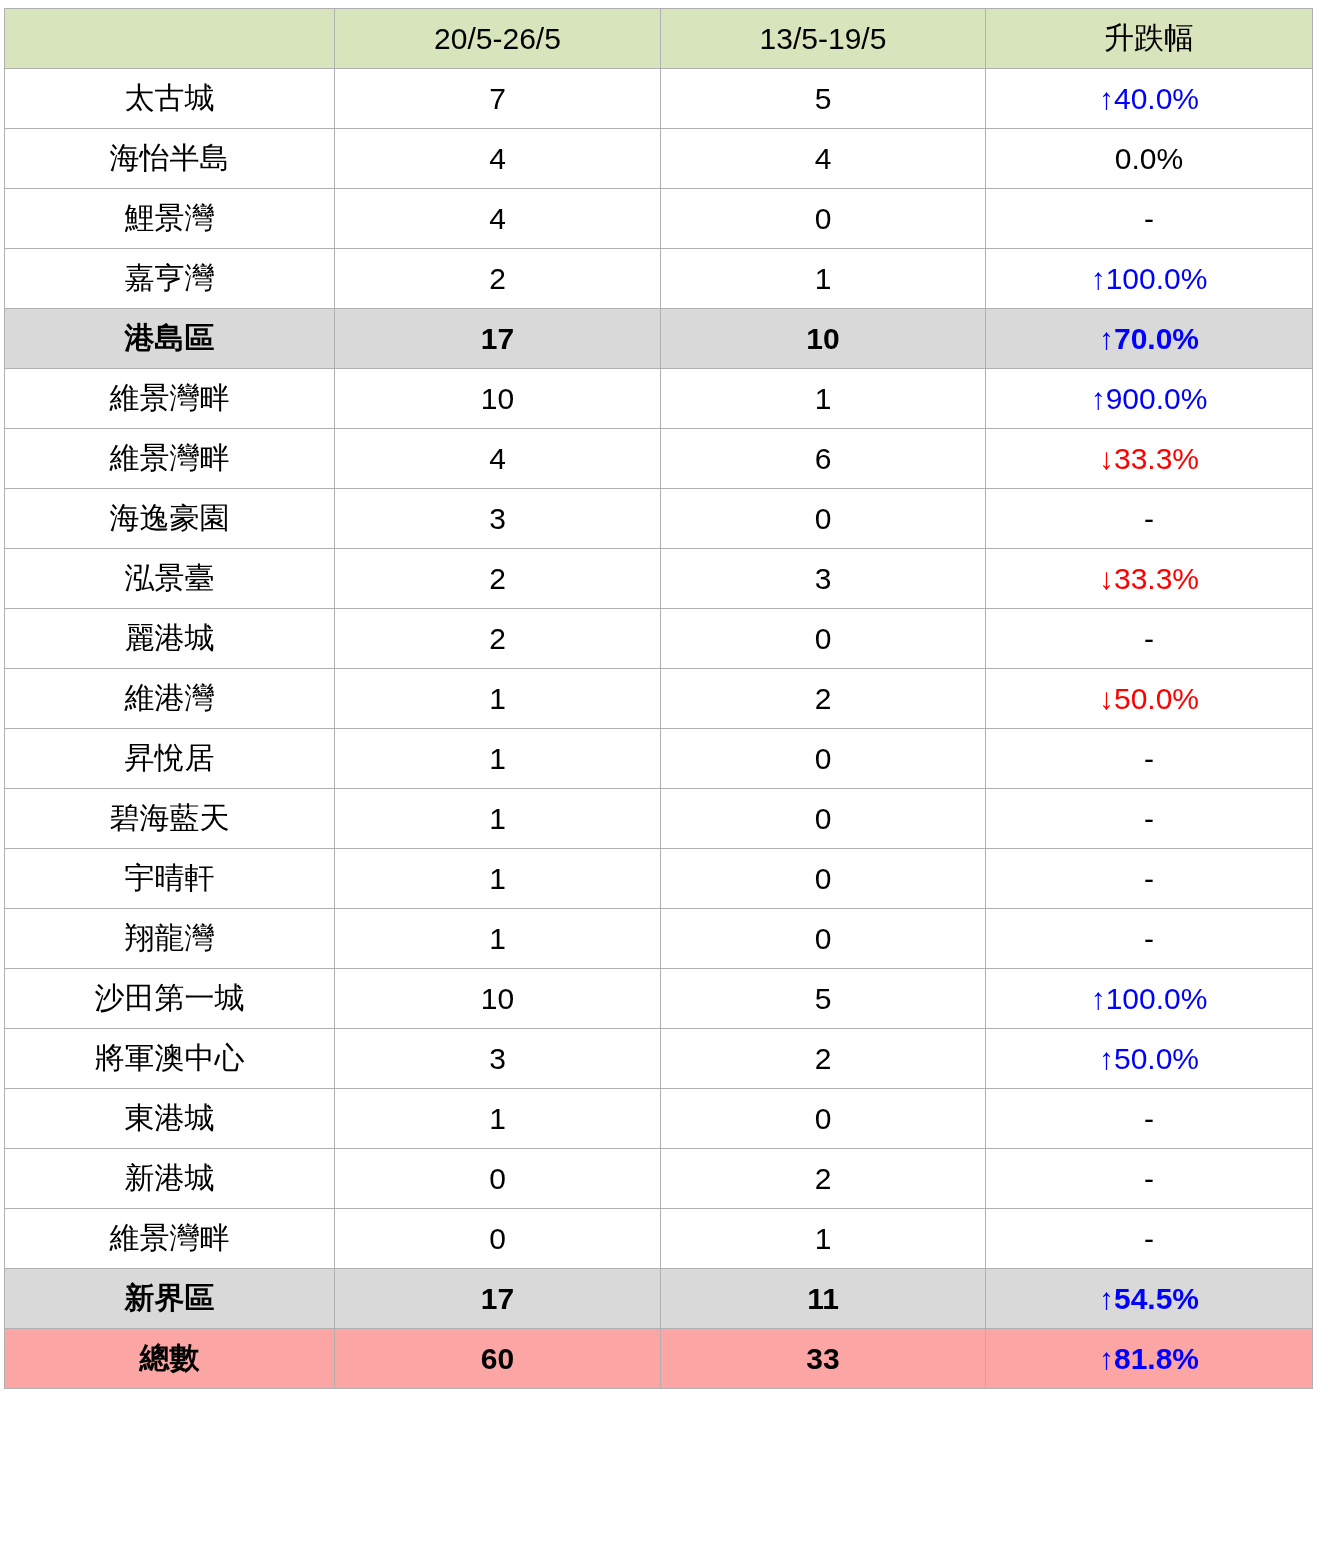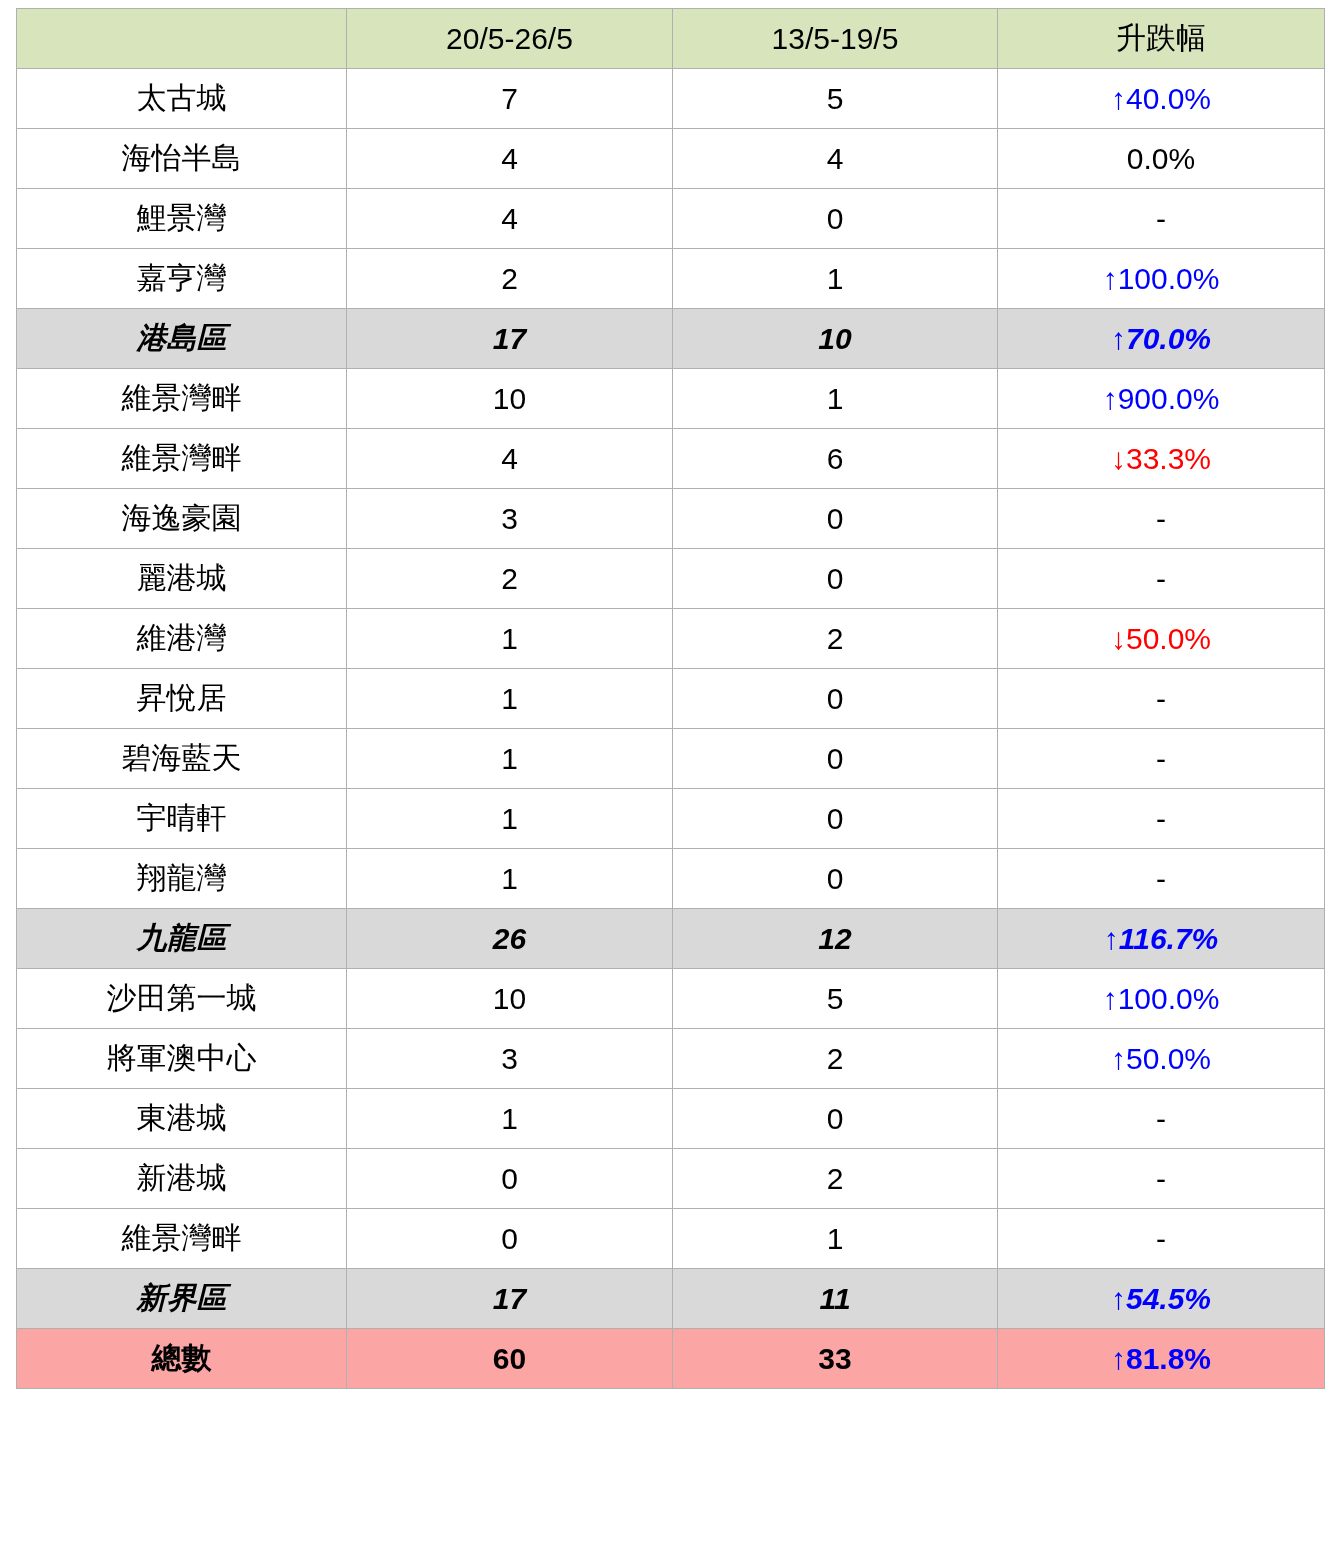--- a/index.html
+++ b/index.html
@@ -10,21 +10,21 @@
   body {
     width: 1328px;
     height: 1551px;
     font-family: "Liberation Sans", sans-serif;
     color: #000000;
   }
   #sheet {
     width: 1328px;
     height: 1551px;
     box-sizing: border-box;
-    padding: 8px 10px 6px 16px;
+    padding: 8px 10px 6px 4px;
   }
   table.data-table {
     border-collapse: collapse;
     table-layout: fixed;
     width: 1308px;
   }
   table.data-table col.c0 { width: 330px; }
   table.data-table col.c1 { width: 326px; }
   table.data-table col.c2 { width: 325px; }
   table.data-table col.c3 { width: 327px; }
@@ -46,21 +46,20 @@
     font-size: 30px;
     font-weight: normal;
     height: 60px;
   }
   thead th.corner {
     background: #d8e4bc;
   }
   tr.subtotal td {
     background: #d9d9d9;
     font-weight: bold;
-    font-style: italic;
   }
   tr.total td {
     background: #fca5a5;
     font-weight: bold;
   }
   td.up {
     color: #0000ff;
   }
   td.down {
     color: #ff0000;
@@ -134,20 +133,26 @@
           <td>6</td>
           <td class="down">↓33.3%</td>
         </tr>
         <tr>
           <td class="name">海逸豪園</td>
           <td>3</td>
           <td>0</td>
           <td class="flat">-</td>
         </tr>
         <tr>
+          <td class="name">泓景臺</td>
+          <td>2</td>
+          <td>3</td>
+          <td class="down">↓33.3%</td>
+        </tr>
+        <tr>
           <td class="name">麗港城</td>
           <td>2</td>
           <td>0</td>
           <td class="flat">-</td>
         </tr>
         <tr>
           <td class="name">維港灣</td>
           <td>1</td>
           <td>2</td>
           <td class="down">↓50.0%</td>
@@ -168,26 +173,20 @@
           <td class="name">宇晴軒</td>
           <td>1</td>
           <td>0</td>
           <td class="flat">-</td>
         </tr>
         <tr>
           <td class="name">翔龍灣</td>
           <td>1</td>
           <td>0</td>
           <td class="flat">-</td>
-        </tr>
-        <tr class="subtotal">
-          <td class="name">九龍區</td>
-          <td>26</td>
-          <td>12</td>
-          <td class="up">↑116.7%</td>
         </tr>
         <tr>
           <td class="name">沙田第一城</td>
           <td>10</td>
           <td>5</td>
           <td class="up">↑100.0%</td>
         </tr>
         <tr>
           <td class="name">將軍澳中心</td>
           <td>3</td>

